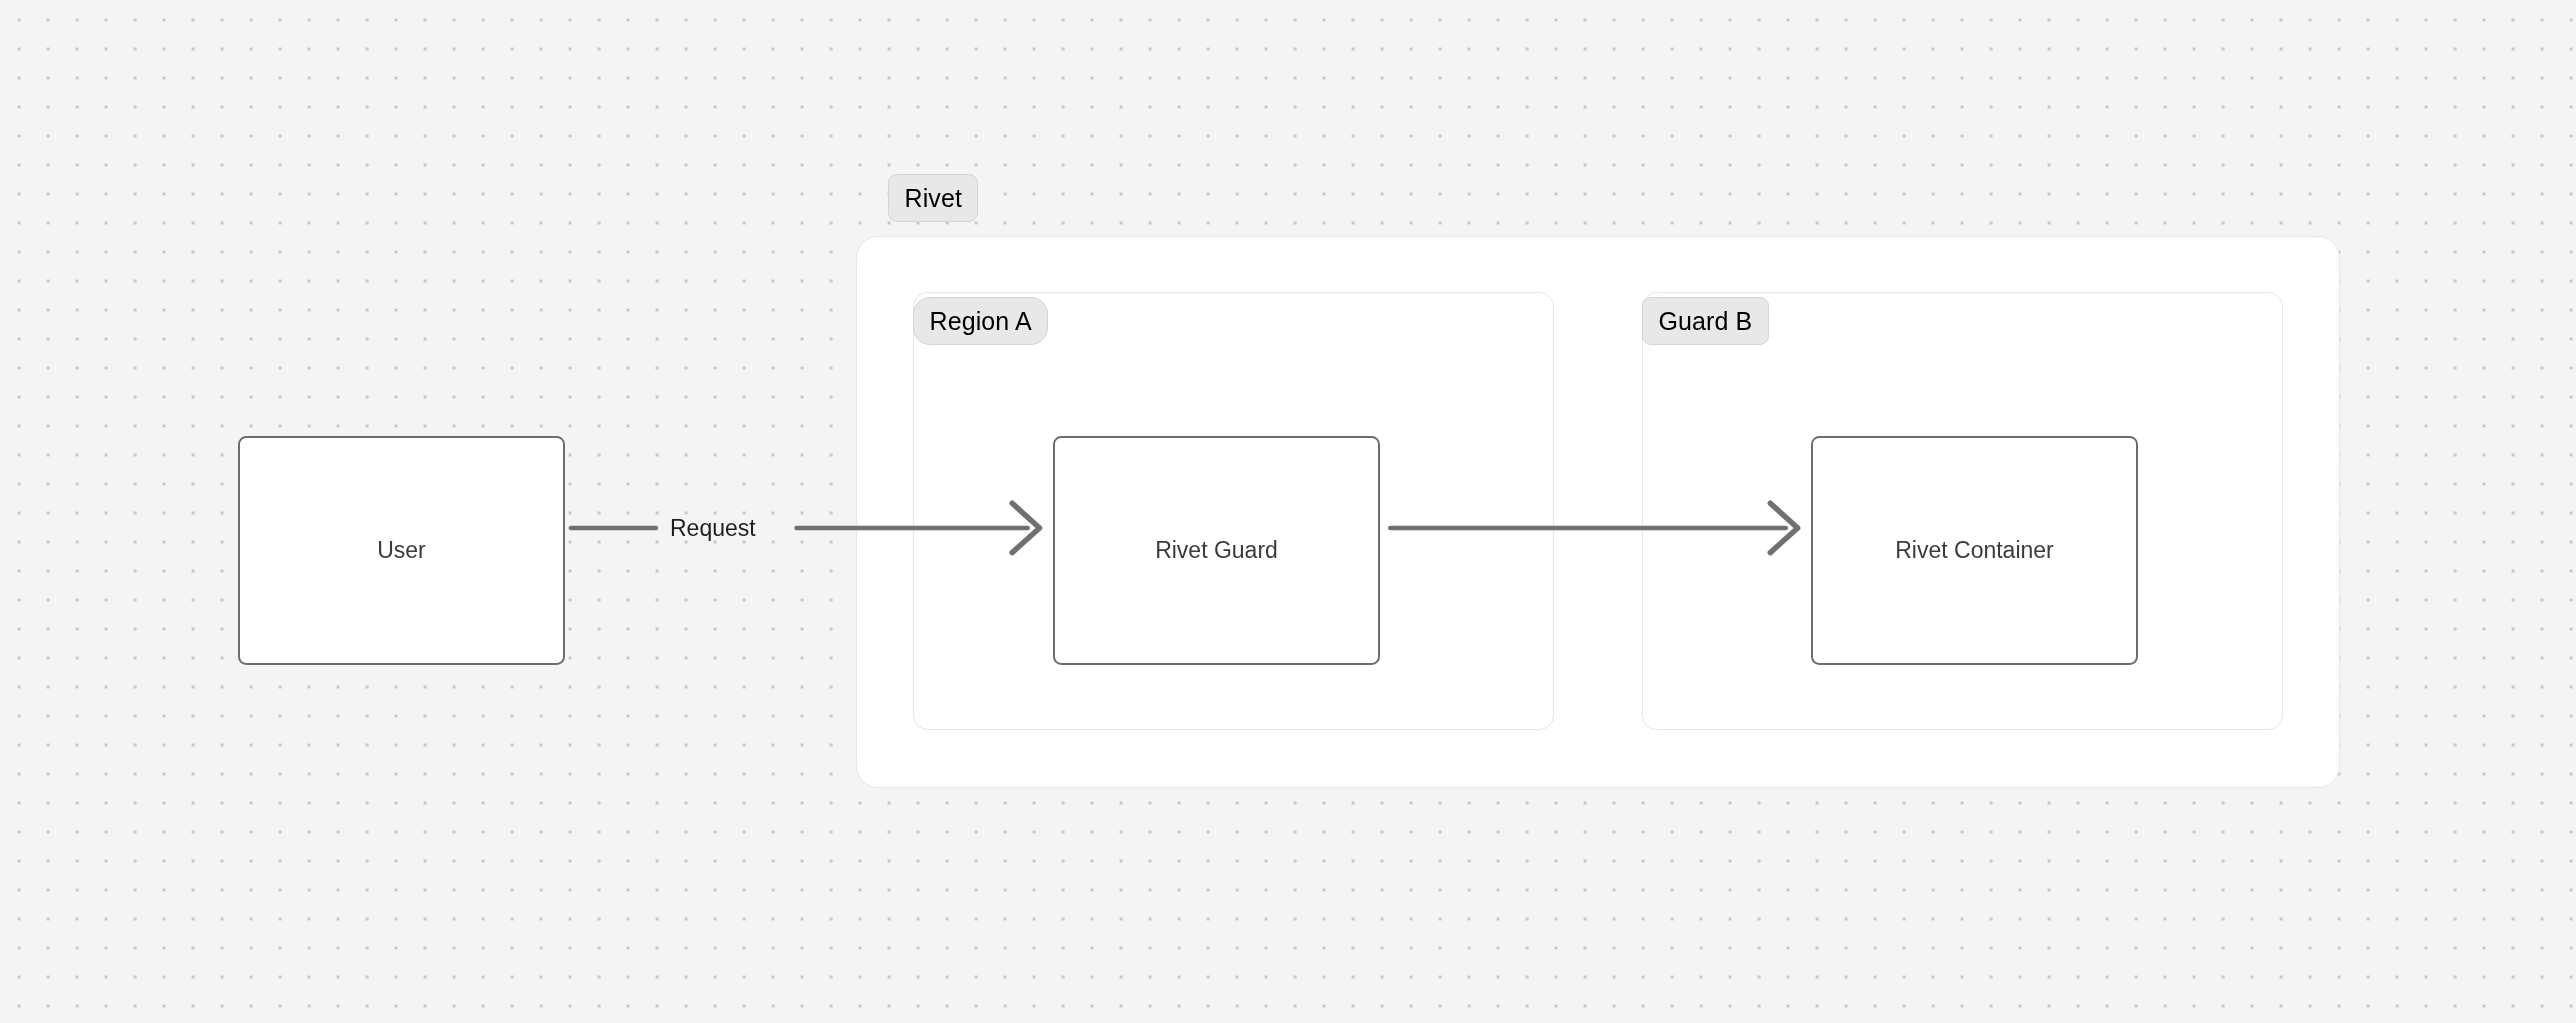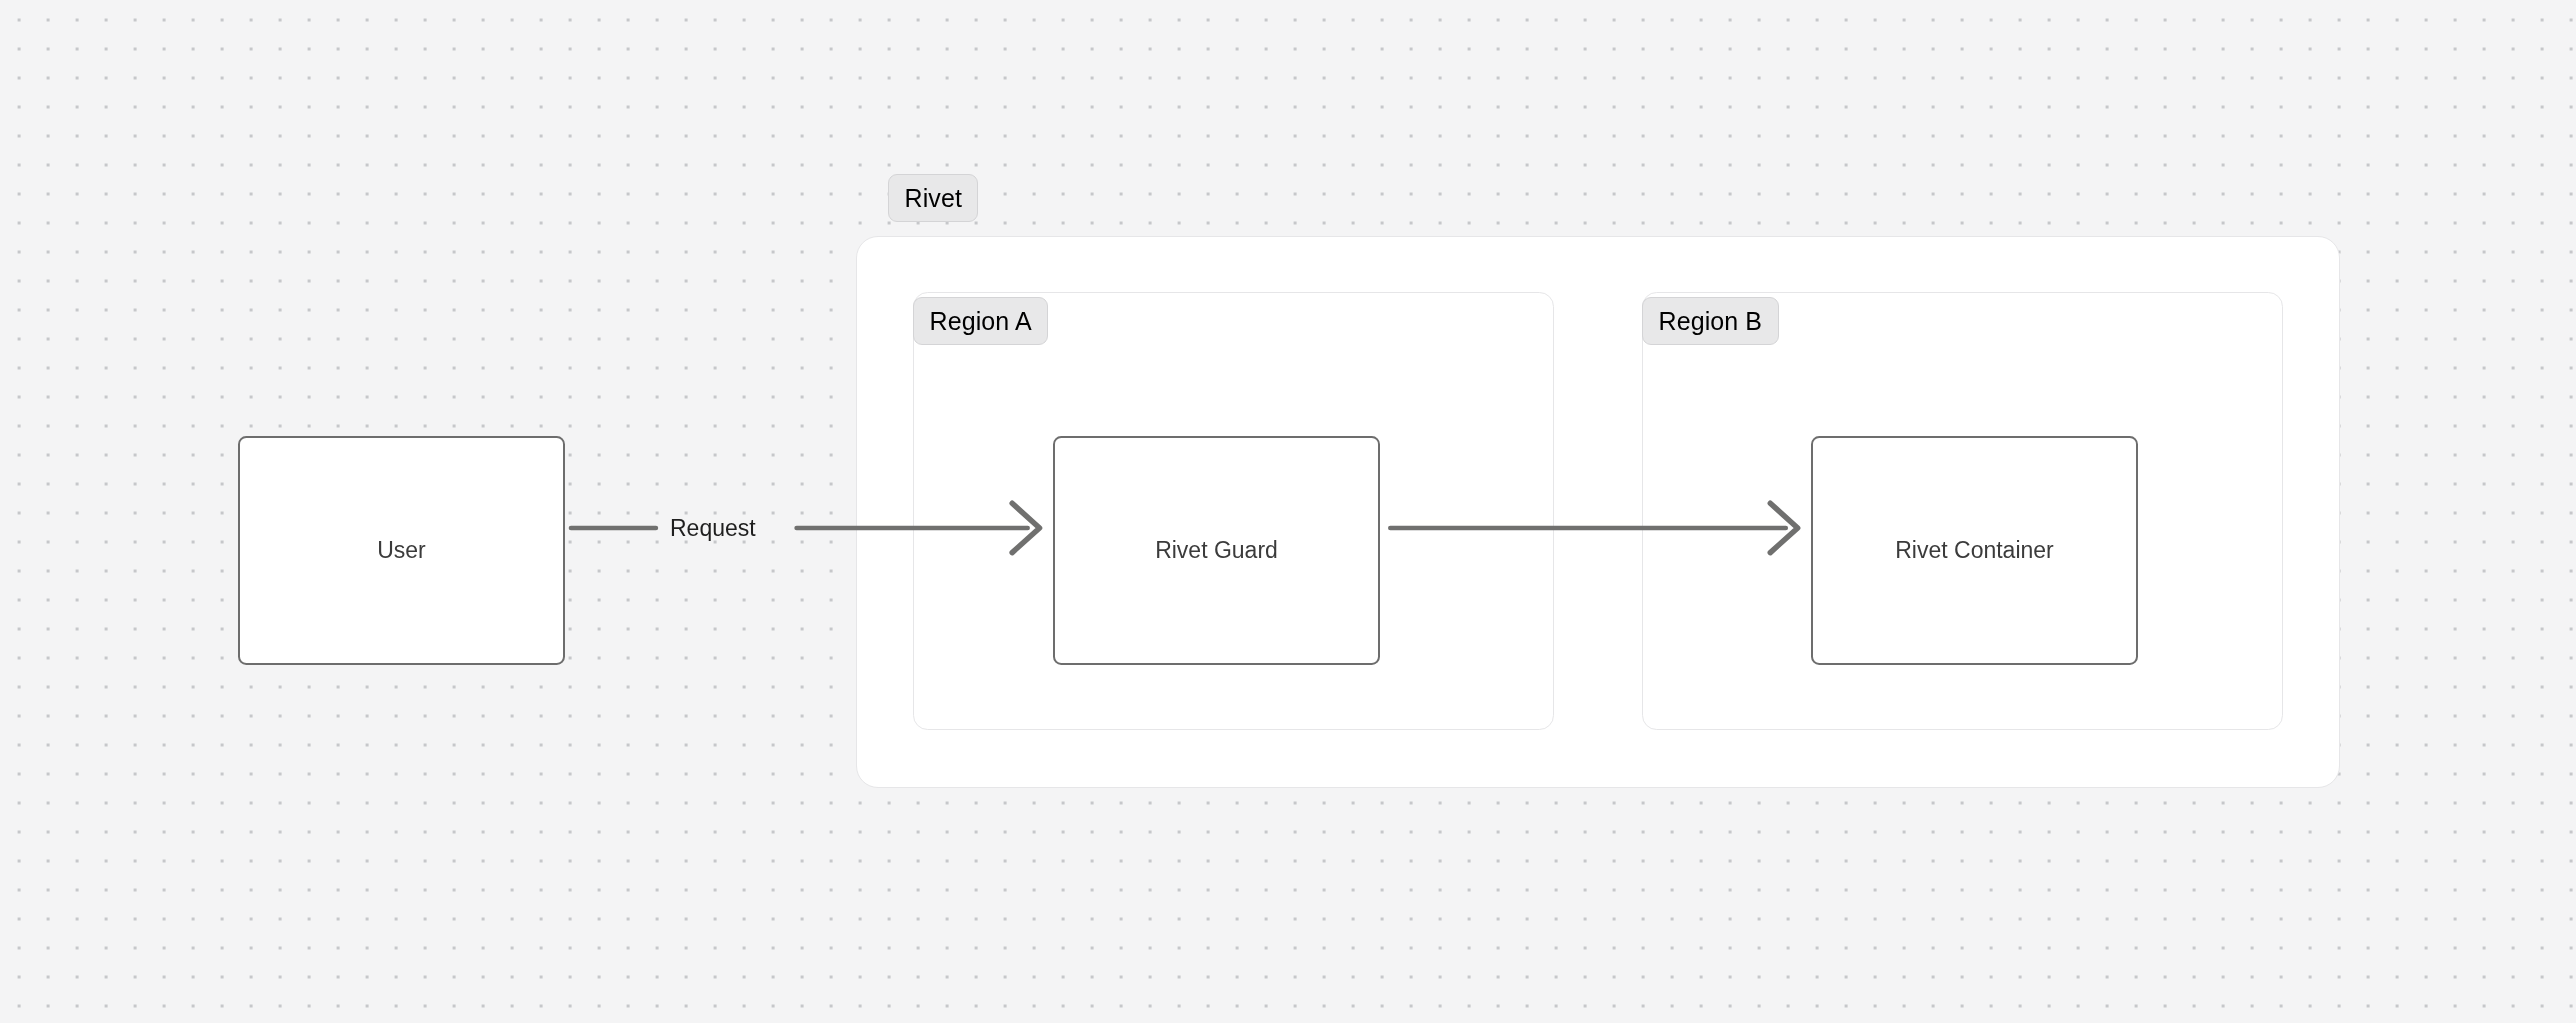--- a/index.html
+++ b/index.html
@@ -75,20 +75,21 @@
     white-space: nowrap;
     letter-spacing: 0.1px;
   }
   #chip-rivet {
     left: 888px;
     top: 174px;
   }
   #chip-region-a {
     left: 913px;
     top: 297px;
+    border-radius: 17px;
   }
   #chip-region-b {
     left: 1642px;
     top: 297px;
   }
 
   
   .node {
     position: absolute;
     width: 327px;
@@ -163,16 +164,16 @@
   <div class="node" id="node-user">User</div>
 
   <div class="node" id="node-rivet-container">Rivet Container</div>
 
   <div class="node" id="node-rivet-guard">Rivet Guard</div>
 
   <div class="chip" id="chip-rivet">Rivet</div>
 
   <div class="chip" id="chip-region-a">Region A</div>
 
-  <div class="chip" id="chip-region-b">Region B</div>
+  <div class="chip" id="chip-region-b">Guard B</div>
 
 </div>
 
 
 </body></html>

